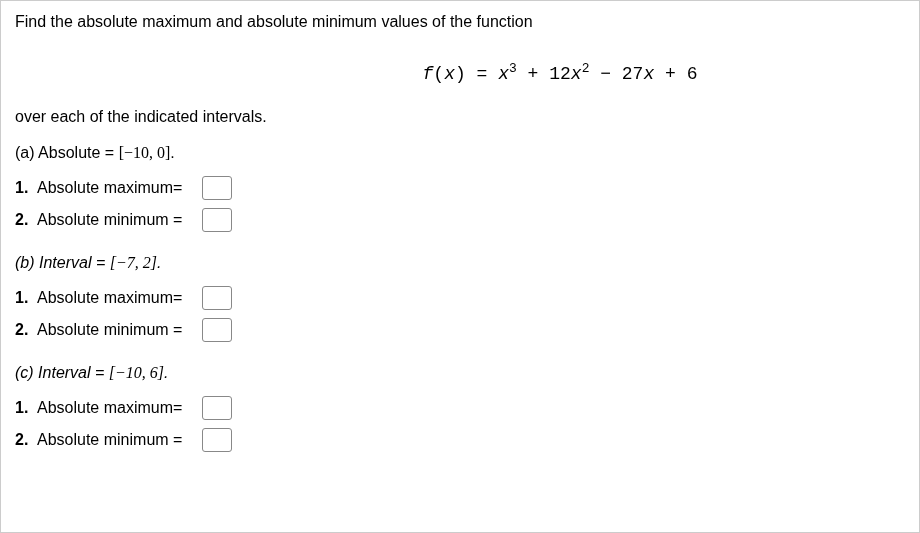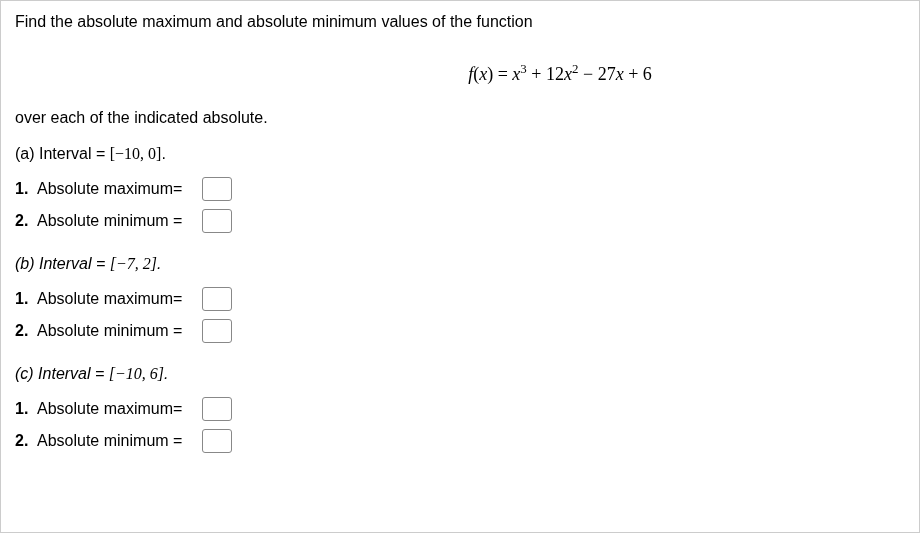--- a/index.html
+++ b/index.html
@@ -17,21 +17,21 @@
       padding: 12px 14px;
       border: 1px solid #ccc;
     }
     .prompt-line {
       margin-bottom: 30px;
     }
     .formula-row {
       text-align: center;
       margin-bottom: 24px;
       padding-left: 200px;
-      font-family: Liberation Serif, serif;
+      font-family: Liberation Mono, monospace;
       font-size: 18px;
     }
     .formula-row .fx {
       font-style: italic;
     }
     .formula-row sup {
       font-size: 0.72em;
       vertical-align: super;
       font-style: normal;
     }
@@ -73,24 +73,24 @@
   </style>
 </head>
 <body>
 
 <div class="prompt-line">Find the absolute maximum and absolute minimum values of the function</div>
 
 <div class="formula-row">
   <span class="fx">f</span><span>(</span><span class="fx">x</span><span>)</span><span> = </span><span class="fx">x</span><sup>3</sup><span> + 12</span><span class="fx">x</span><sup>2</sup><span> − 27</span><span class="fx">x</span><span> + 6</span>
 </div>
 
-<div class="subprompt">over each of the indicated absolute.</div>
+<div class="subprompt">over each of the indicated intervals.</div>
 
 <div class="section-label">
-  <span>(a) Interval = </span><span class="math-inline">[−10, 0]</span><span>.</span>
+  <span>(a) Absolute = </span><span class="math-inline">[−10, 0]</span><span>.</span>
 </div>
 <div class="answer-line">
   <span class="num">1.</span>
   <span class="label">Absolute maximum=</span>
   <input class="answer-input" type="text" value="" style="">
 </div>
 <div class="answer-line">
   <span class="num">2.</span>
   <span class="label">Absolute minimum =</span>
   <input class="answer-input" type="text" value="" style="">

